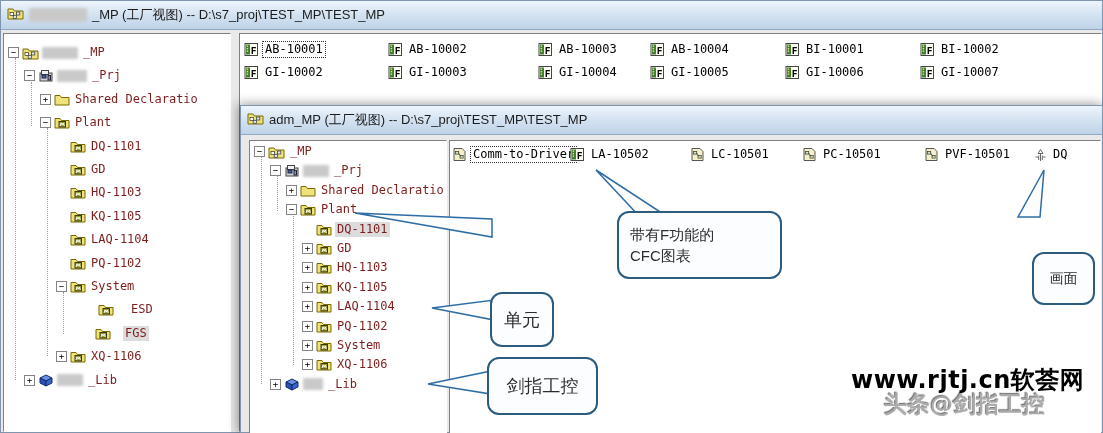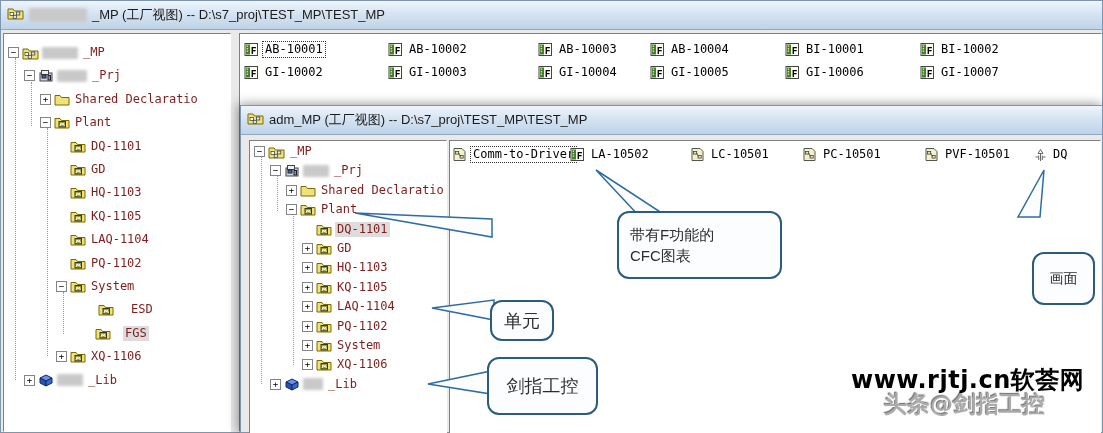--- a/index.html
+++ b/index.html
@@ -644,21 +644,21 @@
     <polygon points="428,384 491,371 491,394" fill="#fdfdfd" stroke="#2e6da4" stroke-width="1.5"></polygon>
     <polygon points="1044,170 1018,217 1040,217" fill="#fdfdfd" stroke="#2e6da4" stroke-width="1.5"></polygon>
   </svg>
 
 
   <div class="callout left" style="left:617px;top:211px;width:165px;height:68px;font-size:15px;line-height:21px;">
     <div class="c1">带有F功能的</div>
     <div class="c1">CFC图表</div>
   </div>
 
-  <div class="callout" style="left:490px;top:300px;width:64px;height:41px;font-size:18px;">
+  <div class="callout" style="left:490px;top:292px;width:64px;height:55px;font-size:18px;">
     <div class="c1">单元</div>
   </div>
 
   <div class="callout" style="left:487px;top:357px;width:111px;height:58px;font-size:18px;">
     <div class="c1">剑指工控</div>
   </div>
 
   <div class="callout" style="left:1032px;top:212px;width:63px;height:53px;font-size:14px;margin-top:40px;">
     <div class="c1">画面</div>
   </div>

